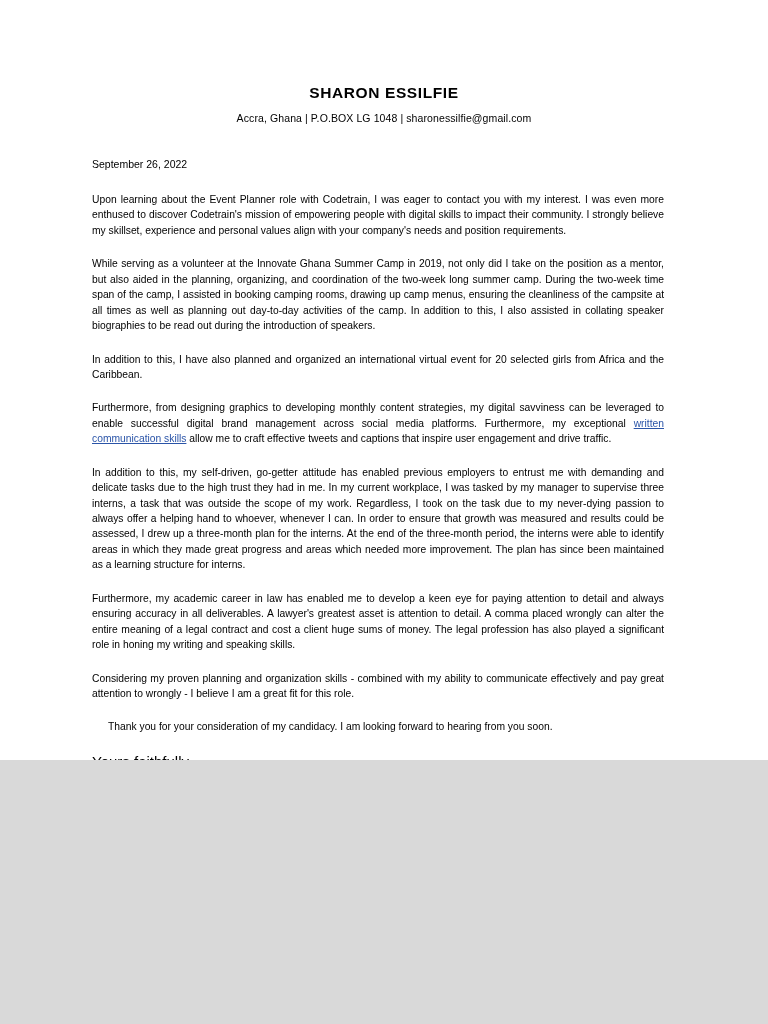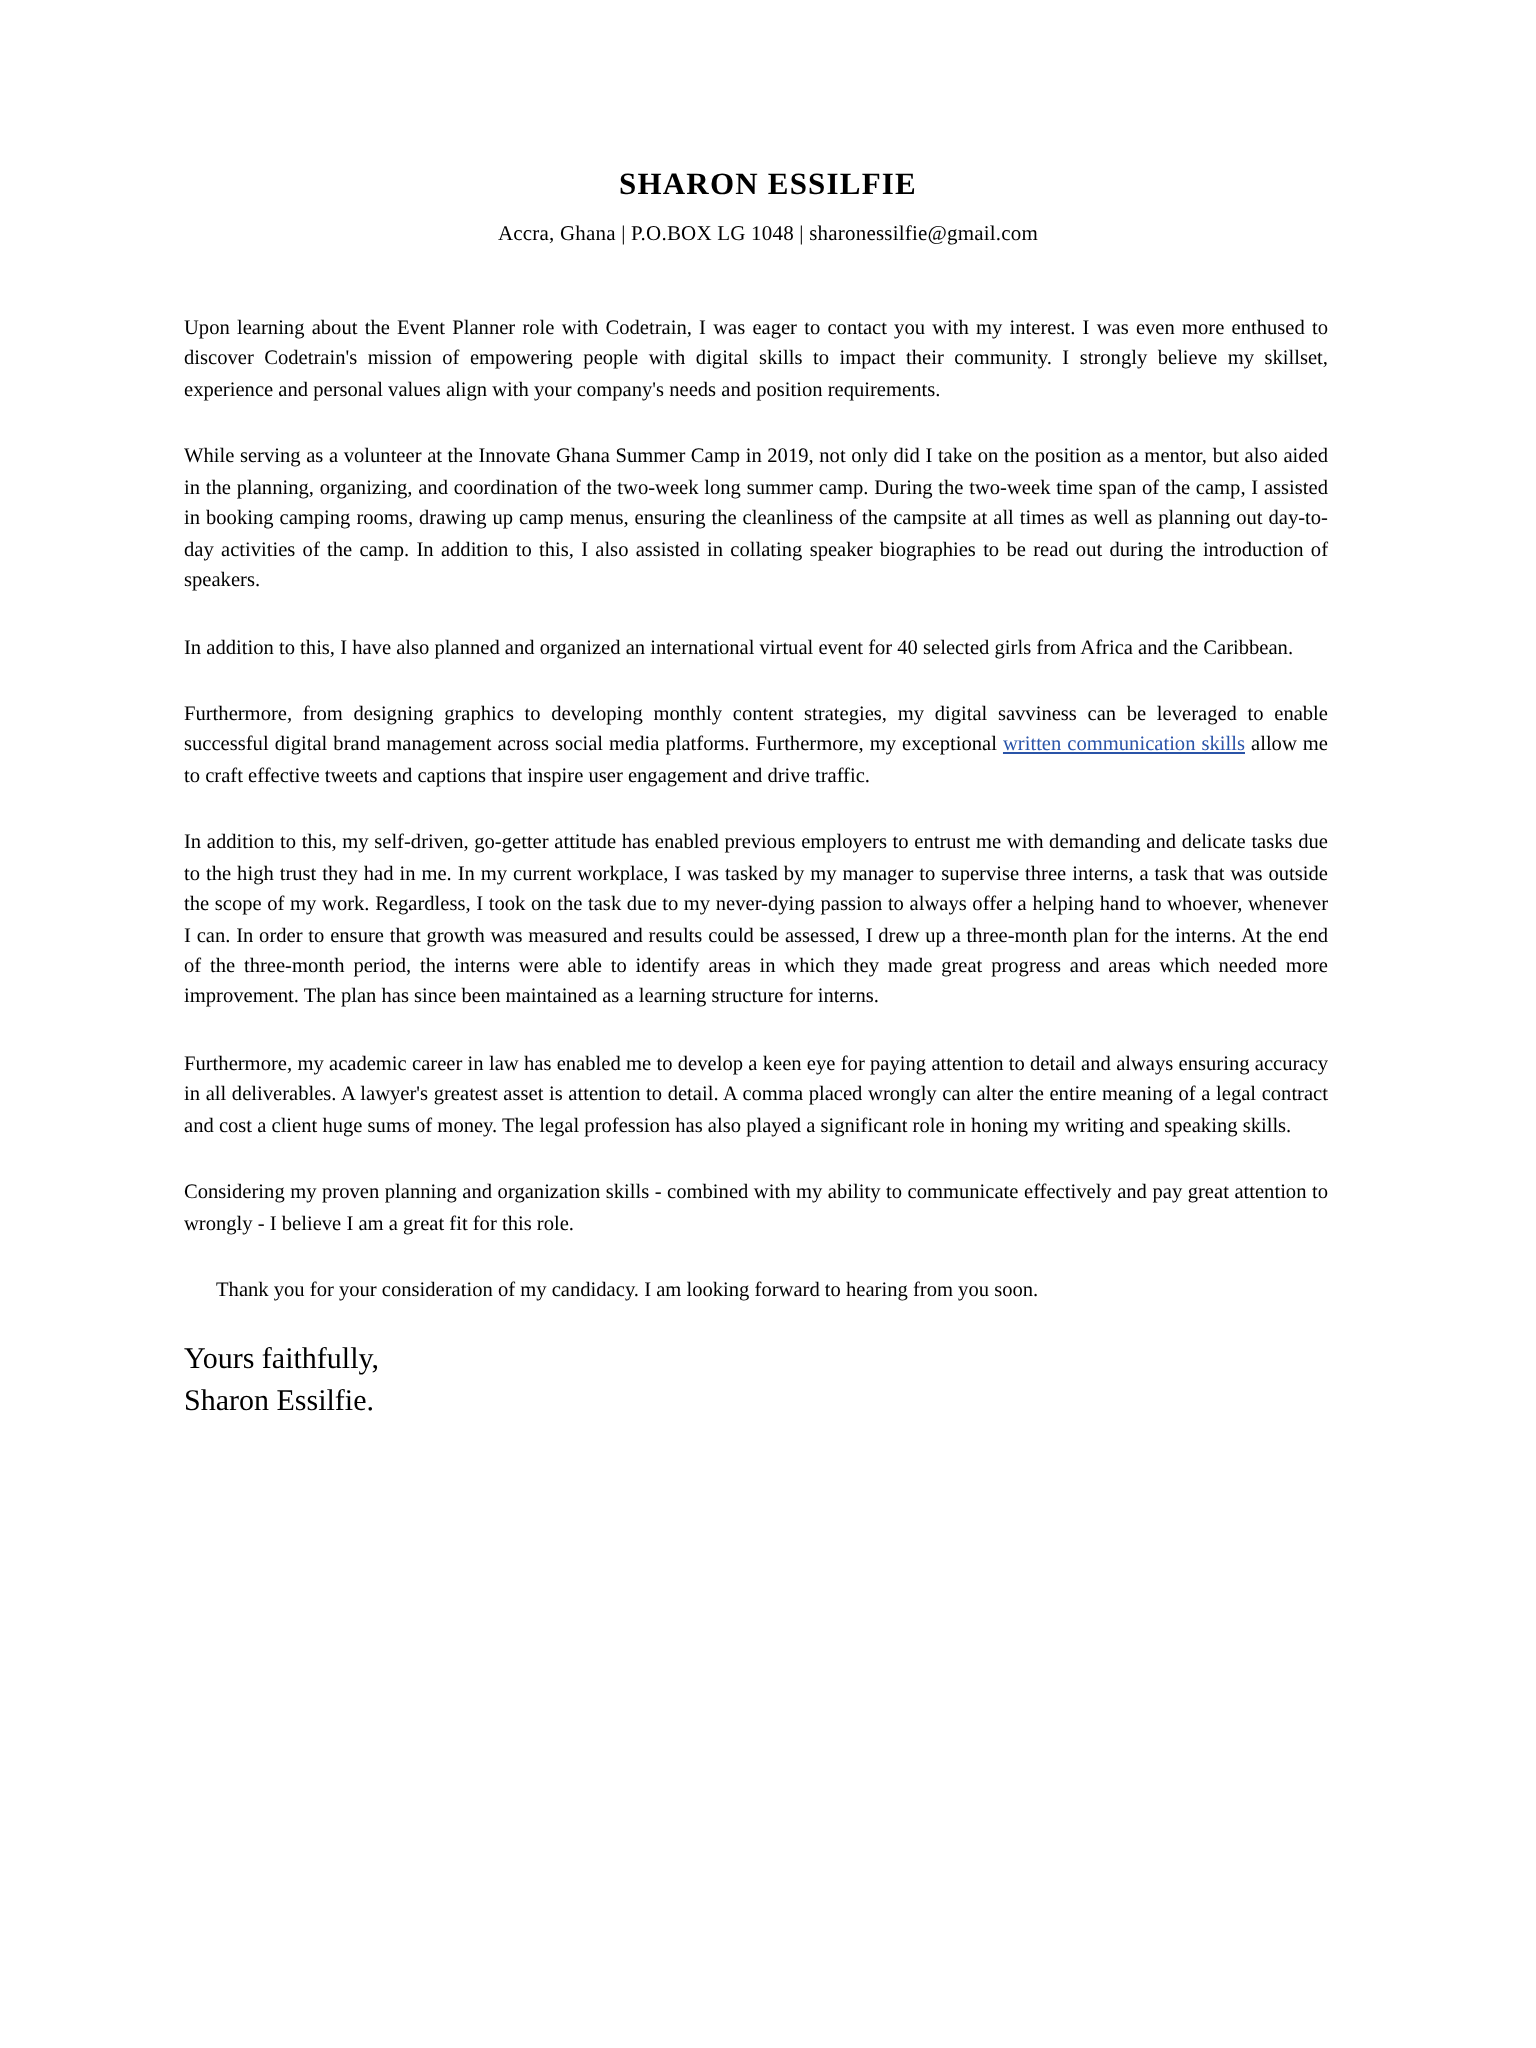--- a/index.html
+++ b/index.html
@@ -2,25 +2,25 @@
 <html><head>
 <meta charset="utf-8">
 <style>
   html, body {
     margin: 0;
     padding: 0;
     background: #d9d9d9;
   }
   .page {
     width: 768px;
-    height: 1024px;
+    height: 760px;
     background: #ffffff;
     position: relative;
     box-sizing: border-box;
-    font-family: Liberation Serif, serif;
+    font-family: Liberation Sans, sans-serif;
     color: #000000;
     overflow: hidden;
   }
   .content {
     position: absolute;
     left: 92px;
     right: 92px;
     top: 84px;
   }
   .doc-title {
@@ -80,27 +80,28 @@
 </style>
 </head>
 <body>
 
 <div class="page">
   <div class="content">
 
     <h1 class="doc-title">SHARON ESSILFIE</h1>
     <div class="doc-contact">Accra, Ghana | P.O.BOX LG 1048 | sharonessilfie@gmail.com</div>
 
+    <div class="date">September 26, 2022</div>
 
 
 
 
     <p class="body-par">Upon learning about the Event Planner role with Codetrain, I was eager to contact you with my interest. I was even more enthused to discover Codetrain's mission of empowering people with digital skills to impact their community. I strongly believe my skillset, experience and personal values align with your company's needs and position requirements.</p>
     <p class="body-par">While serving as a volunteer at the Innovate Ghana Summer Camp in 2019, not only did I take on the position as a mentor, but also aided in the planning, organizing, and coordination of the two-week long summer camp. During the two-week time span of the camp, I assisted in booking camping rooms, drawing up camp menus, ensuring the cleanliness of the campsite at all times as well as planning out day-to-day activities of the camp. In addition to this, I also assisted in collating speaker biographies to be read out during the introduction of speakers.</p>
-    <p class="body-par">In addition to this, I have also planned and organized an international virtual event for 40 selected girls from Africa and the Caribbean.</p>
+    <p class="body-par">In addition to this, I have also planned and organized an international virtual event for 20 selected girls from Africa and the Caribbean.</p>
 
     <p class="body-par"><span>Furthermore, from designing graphics to developing monthly content strategies, my digital savviness can be leveraged to enable successful digital brand management across social media platforms. Furthermore, my exceptional </span><a class="link" href="#">written communication skills</a><span> allow me to craft effective tweets and captions that inspire user engagement and drive traffic.</span></p>
 
     <p class="body-par">In addition to this, my self-driven, go-getter attitude has enabled previous employers to entrust me with demanding and delicate tasks due to the high trust they had in me. In my current workplace, I was tasked by my manager to supervise three interns, a task that was outside the scope of my work. Regardless, I took on the task due to my never-dying passion to always offer a helping hand to whoever, whenever I can. In order to ensure that growth was measured and results could be assessed, I drew up a three-month plan for the interns. At the end of the three-month period, the interns were able to identify areas in which they made great progress and areas which needed more improvement. The plan has since been maintained as a learning structure for interns.</p>
     <p class="body-par">Furthermore, my academic career in law has enabled me to develop a keen eye for paying attention to detail and always ensuring accuracy in all deliverables. A lawyer's greatest asset is attention to detail. A comma placed wrongly can alter the entire meaning of a legal contract and cost a client huge sums of money. The legal profession has also played a significant role in honing my writing and speaking skills.</p>
     <p class="body-par">Considering my proven planning and organization skills - combined with my ability to communicate effectively and pay great attention to wrongly - I believe I am a great fit for this role.</p>
 
     <div class="closing"> Thank you for your consideration of my candidacy. I am looking forward to hearing from you soon.</div>
 
     <div class="signoff">

